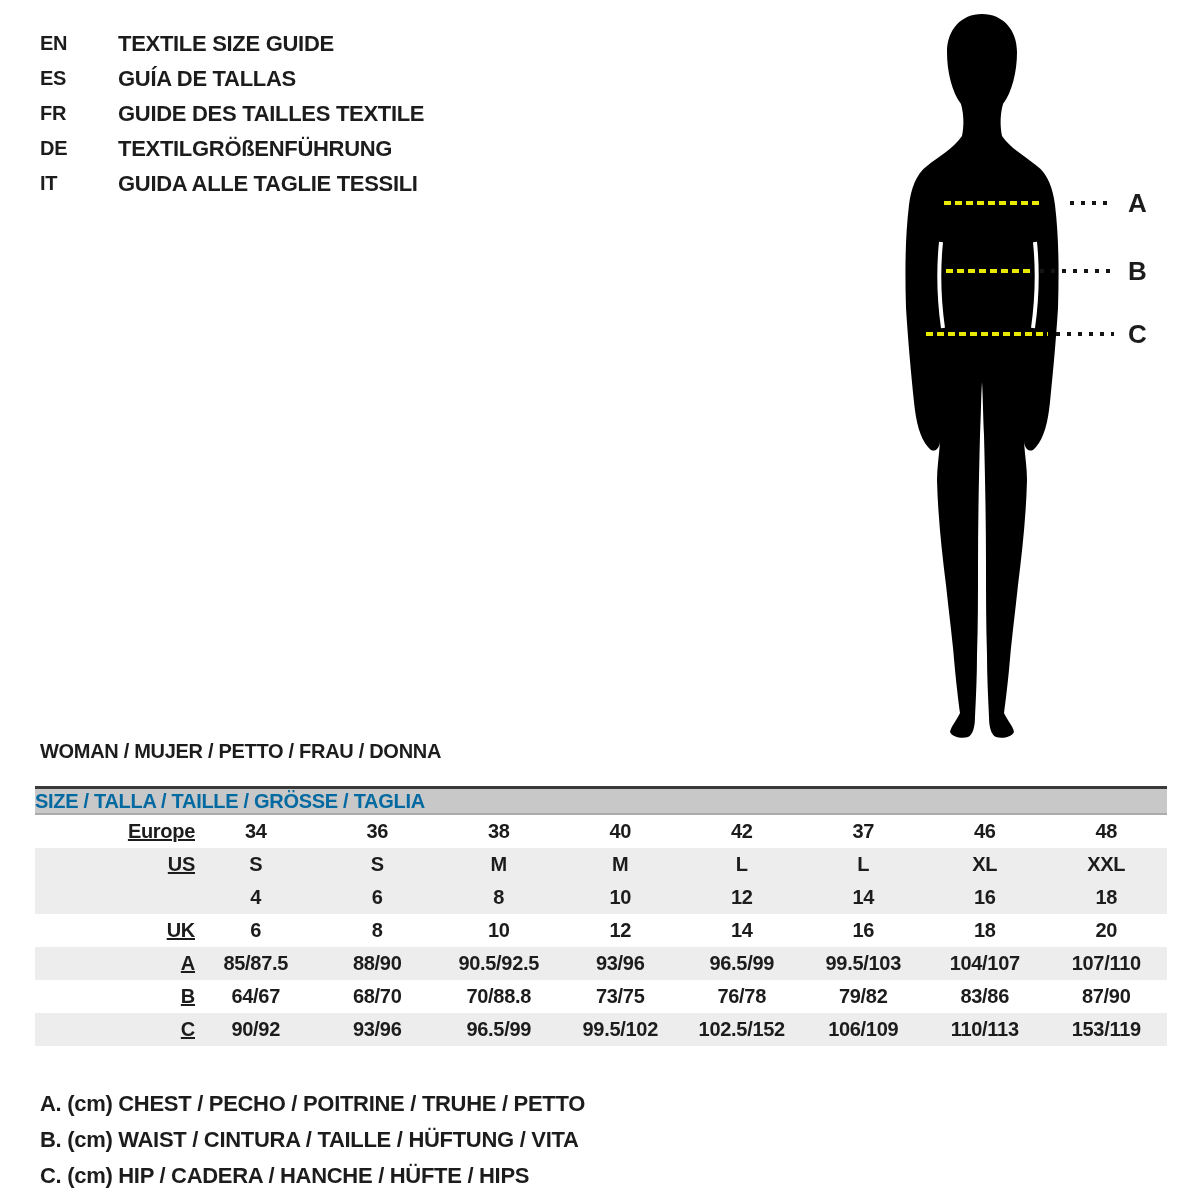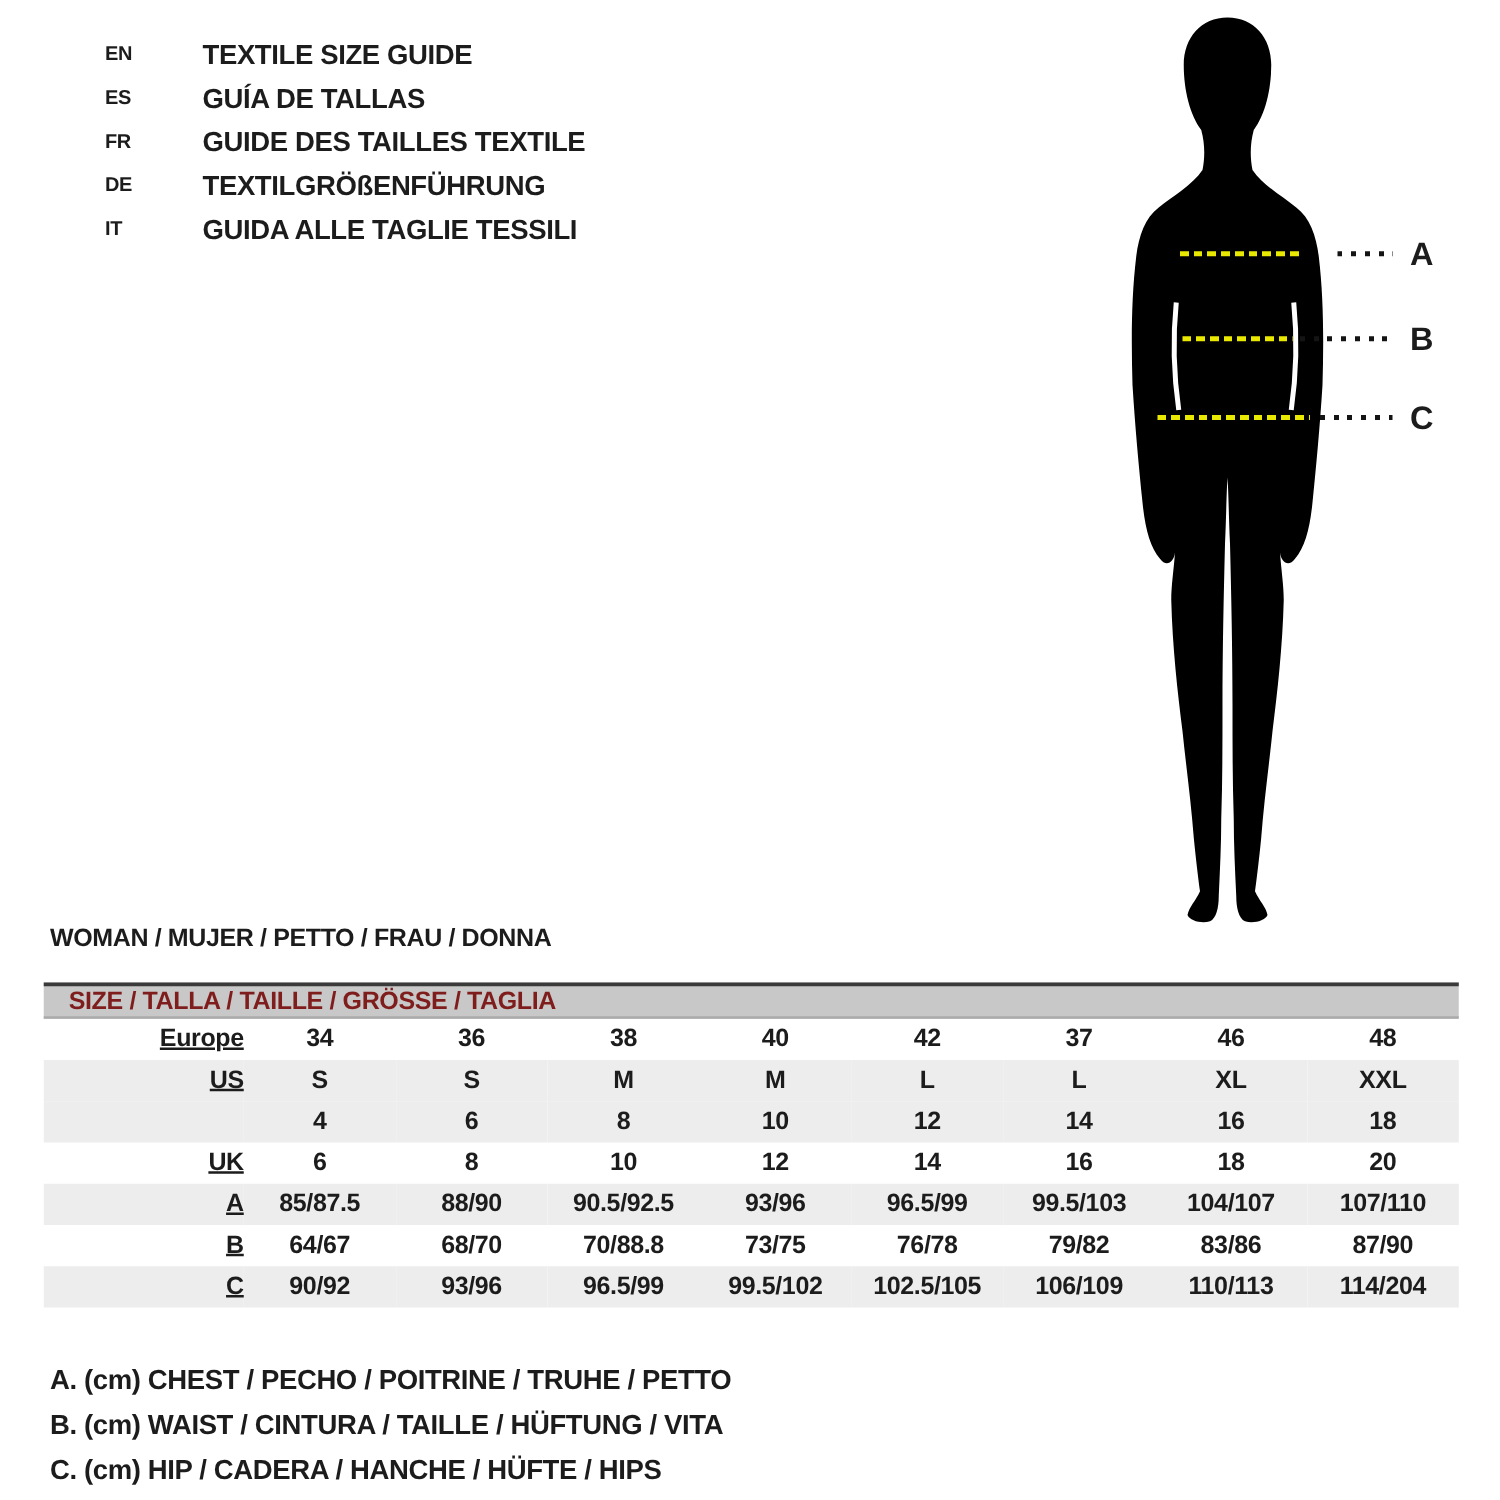--- a/index.html
+++ b/index.html
@@ -9,23 +9,22 @@
     font-family:"Liberation Sans","DejaVu Sans",sans-serif;
     color:#1c1c1c;
     -webkit-font-smoothing:antialiased;
   }
   .abs { position:absolute; }
 
   
   .lang-block { left:40px; top:26px; }
   .lang-row { display:flex; height:35px; align-items:center; }
   .lang-code {
-    width:78px; font-size:16px; font-weight:bold; letter-spacing:-0.3px;
+    width:78px; font-size:20px; font-weight:bold; letter-spacing:-0.3px;
     font-stretch:condensed;
-    margin-left:44px;
   }
   .lang-label {
     font-size:22px; font-weight:bold; letter-spacing:-0.3px;
     font-stretch:condensed; white-space:nowrap;
   }
 
   
   .figure-wrap { left:885px; top:10px; width:194px; height:730px; }
   .figure-wrap svg { display:block; width:194px; height:730px; }
 
@@ -50,22 +49,22 @@
   .section-heading {
     left:40px; top:740px; font-size:20px; font-weight:bold;
     letter-spacing:-0.3px; font-stretch:condensed; white-space:nowrap;
   }
 
   
   .table-wrap { left:35px; top:786px; width:1132px; }
   .table-header {
     height:29px; background:#c8c8c8;
     border-top:3px solid #3a3a3a; border-bottom:2px solid #ababab;
-    font-size:20px; font-weight:bold; line-height:24px; padding-left:20px;
-    letter-spacing:-0.3px; font-stretch:condensed; color:#7f1d1d;
+    font-size:20px; font-weight:bold; line-height:24px; padding-left:0;
+    letter-spacing:-0.3px; font-stretch:condensed; color:#0369a1;
   }
   table.size-table {
     width:100%; border-collapse:collapse; table-layout:fixed;
   }
   table.size-table td {
     height:33px; font-size:20px; font-weight:bold; text-align:center;
     letter-spacing:-0.3px; font-stretch:condensed; vertical-align:middle;
   }
   table.size-table td.row-label { width:160px; text-align:right; padding-left:8px;text-decoration:underline; }
   table.size-table tr.shaded { background:#ededed; }
@@ -239,24 +238,24 @@
           <td>79/82</td>
           <td>83/86</td>
           <td>87/90</td>
         </tr>
         <tr class="shaded">
           <td class="row-label">C</td>
           <td>90/92</td>
           <td>93/96</td>
           <td>96.5/99</td>
           <td>99.5/102</td>
-          <td>102.5/105</td>
+          <td>102.5/152</td>
           <td>106/109</td>
           <td>110/113</td>
-          <td>114/204</td>
+          <td>153/119</td>
         </tr>
       </tbody>
   </table>
 </div>
 
 <div class="abs legend-block">
   <div class="legend-line">A. (cm) CHEST / PECHO / POITRINE / TRUHE / PETTO</div>
   <div class="legend-line">B. (cm) WAIST / CINTURA / TAILLE / HÜFTUNG / VITA</div>
   <div class="legend-line">C. (cm) HIP / CADERA / HANCHE / HÜFTE / HIPS</div>
 </div>

